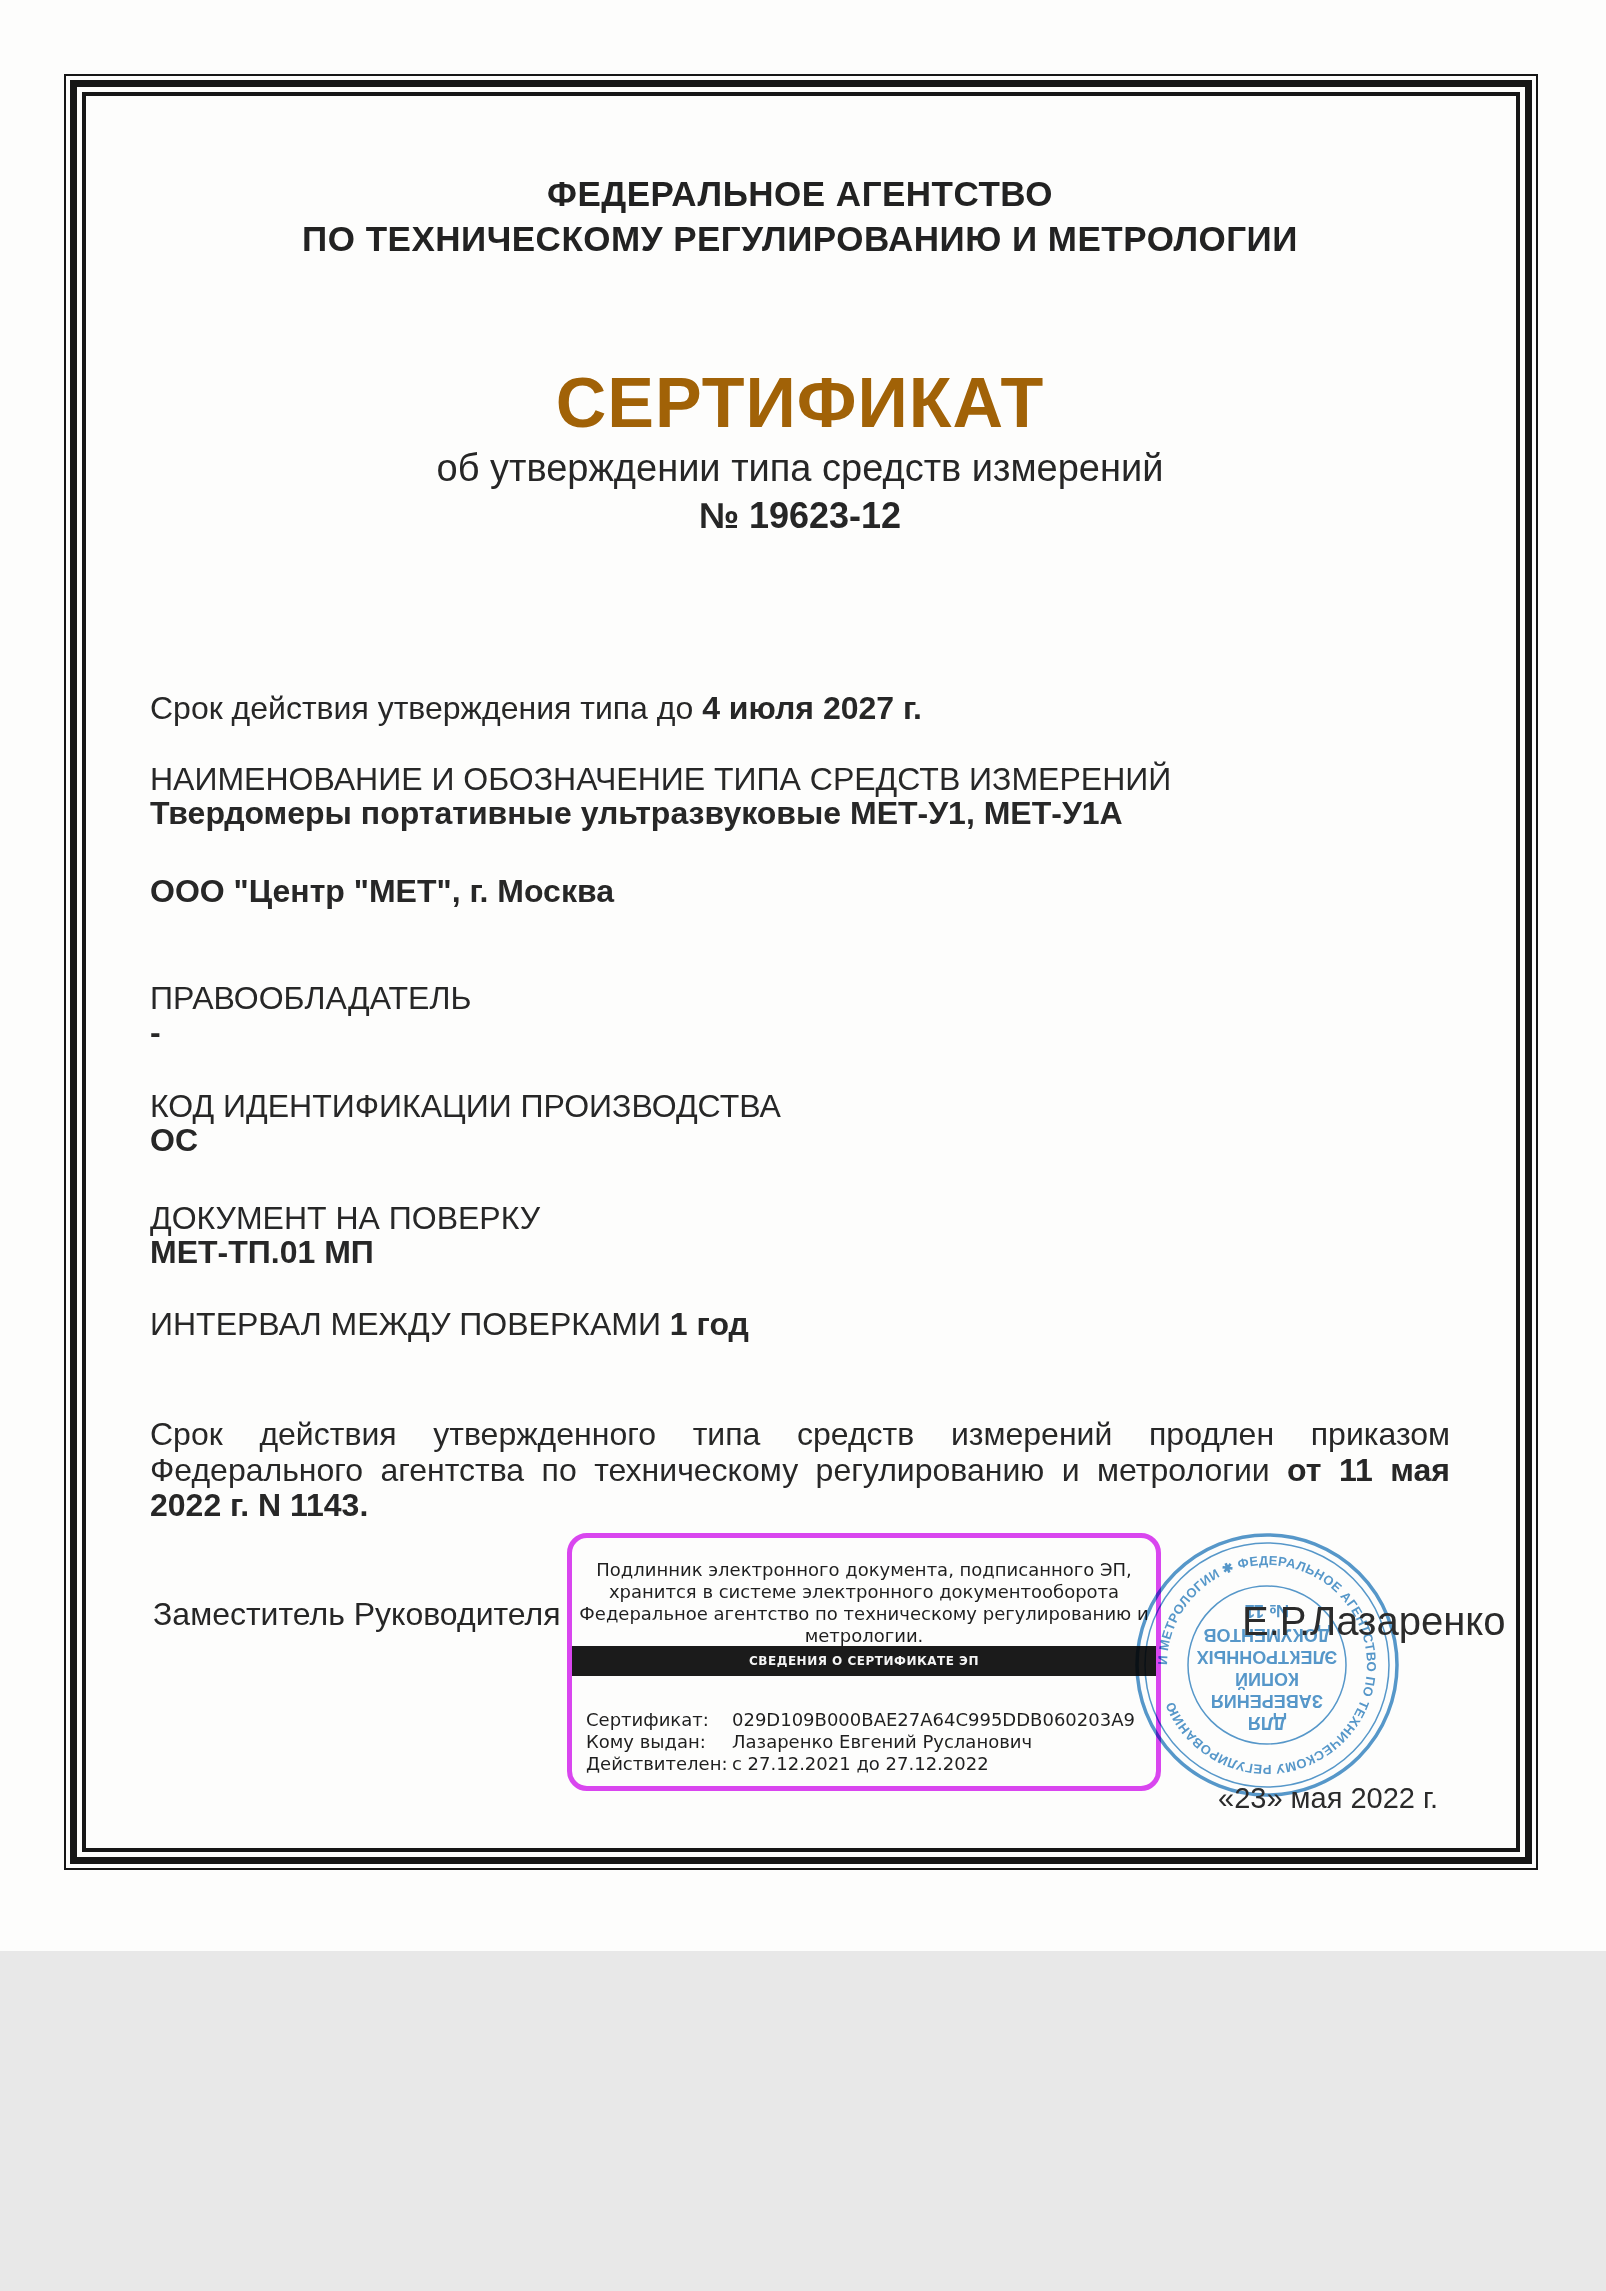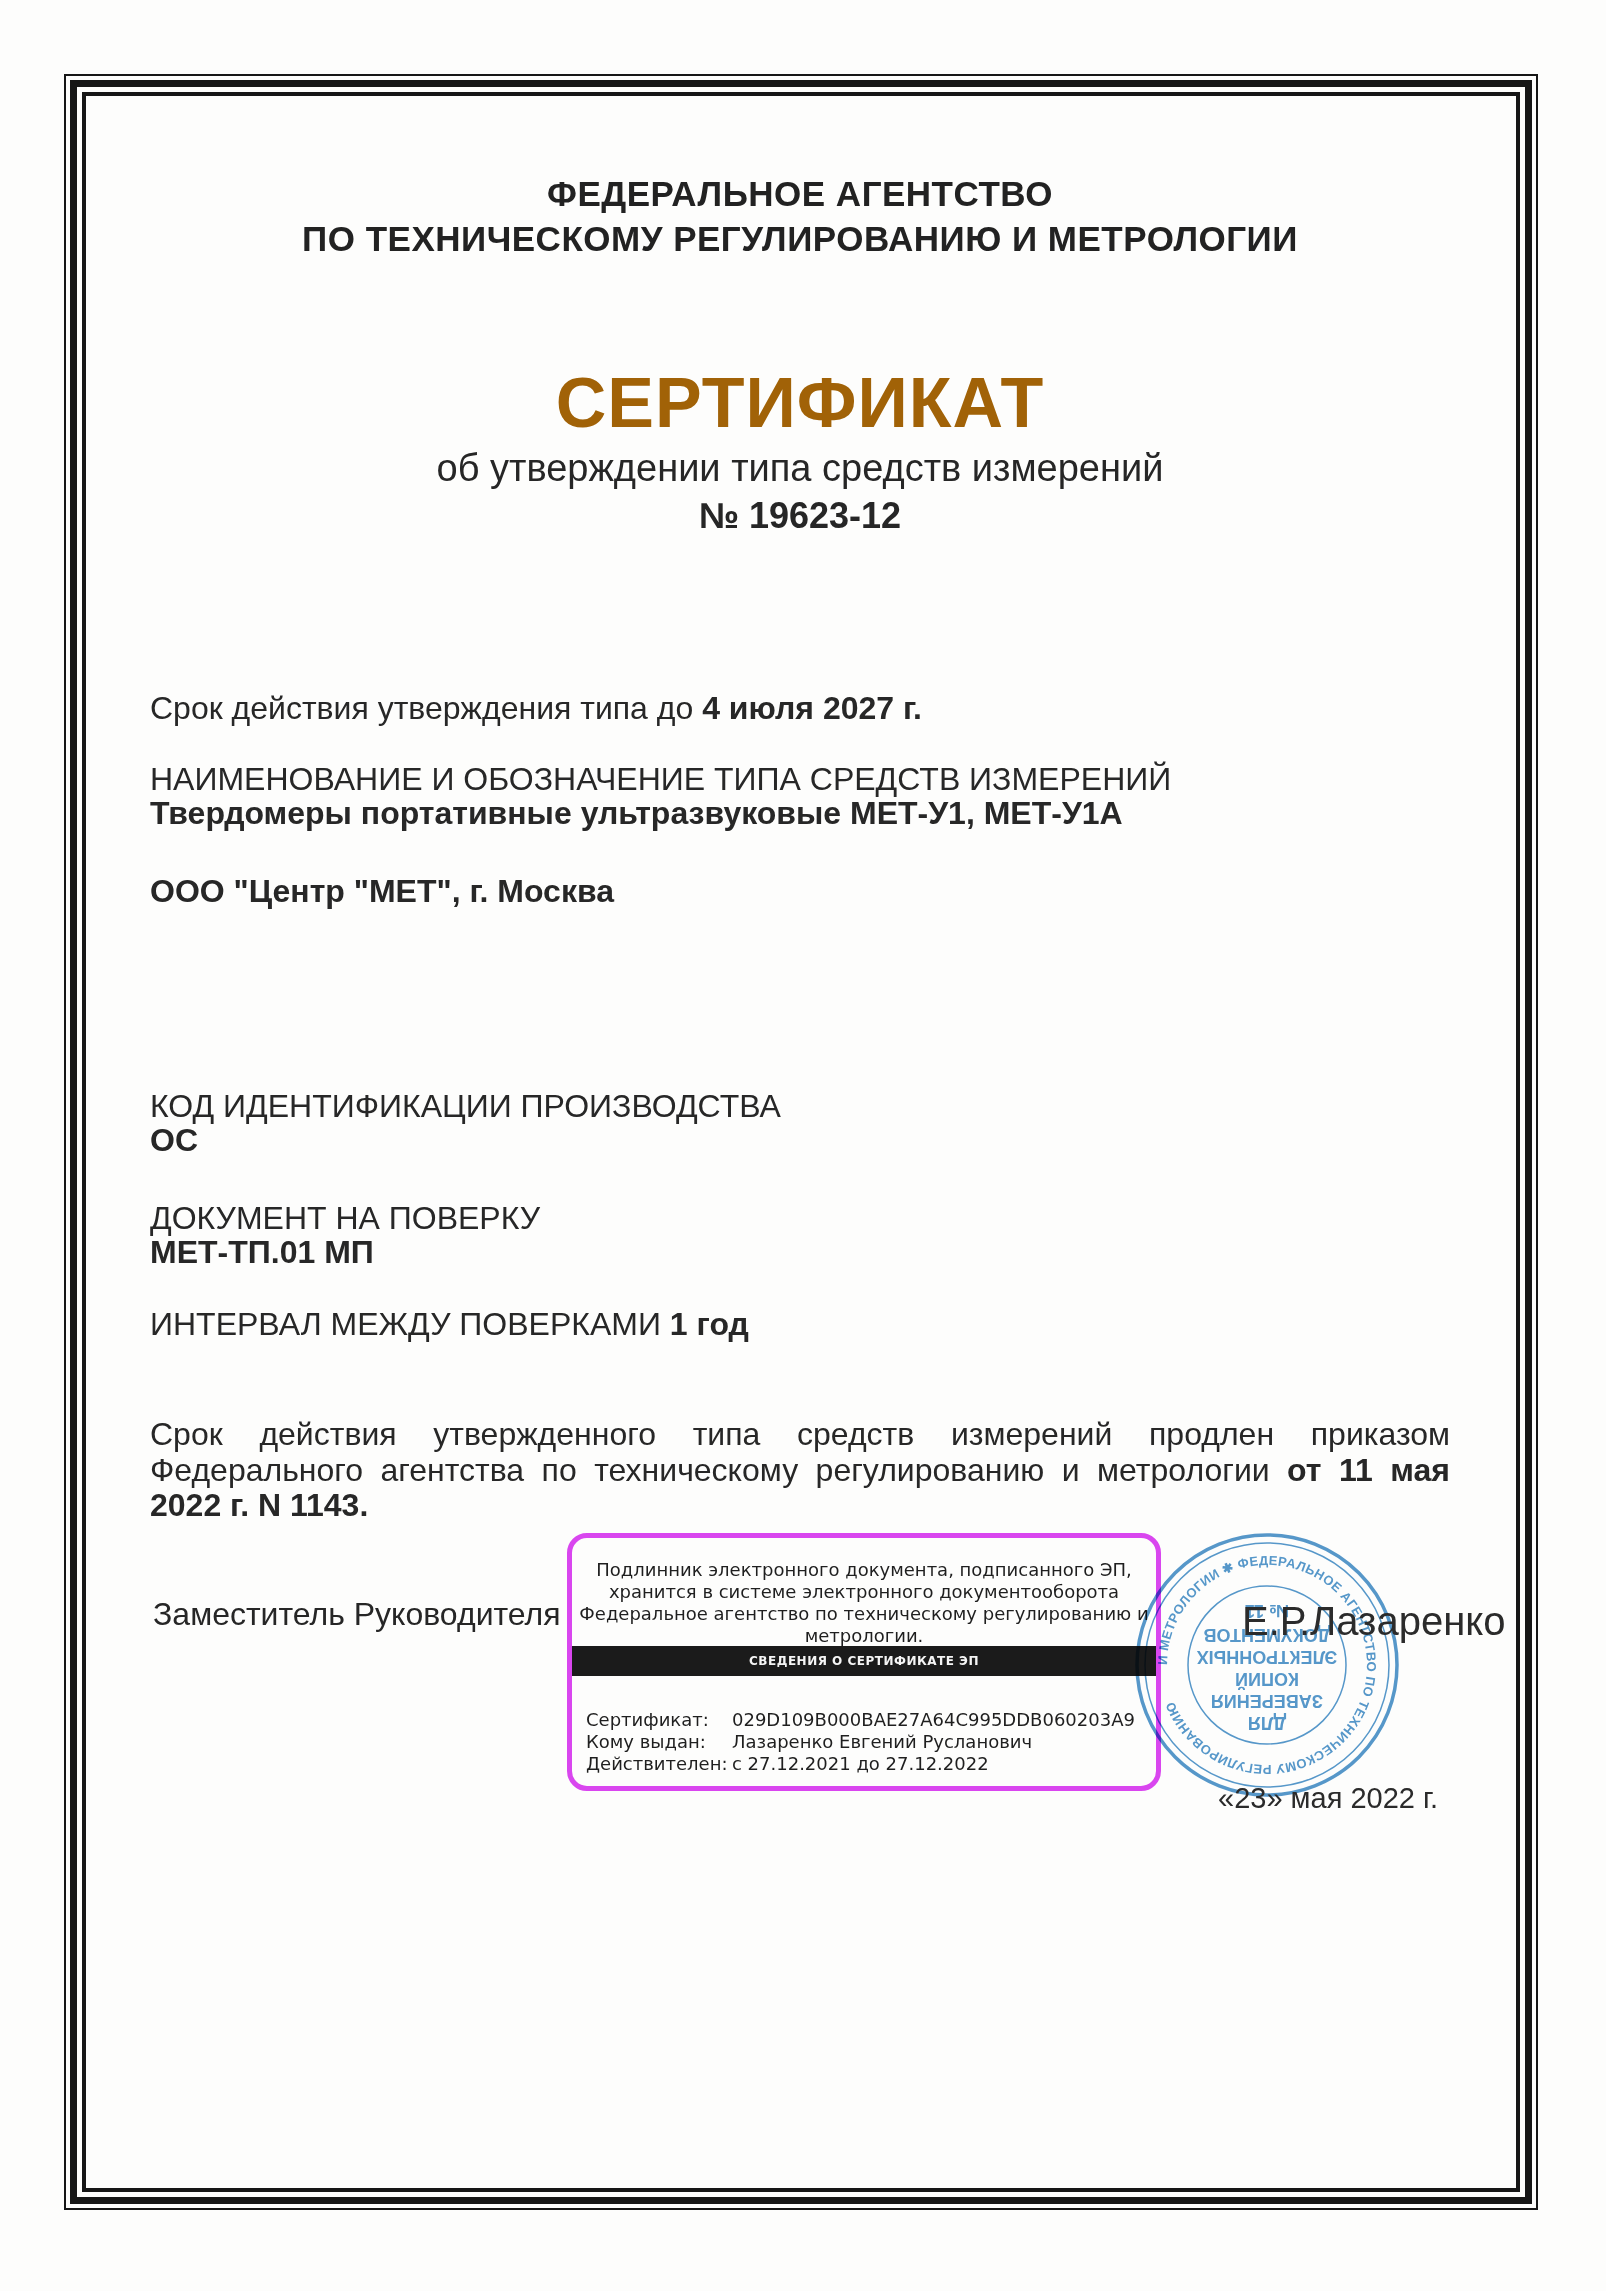--- a/index.html
+++ b/index.html
@@ -1,17 +1,17 @@
 <!DOCTYPE html>
 <html lang="ru"><head>
 <meta charset="utf-8">
 <style>
   html,body{margin:0;padding:0;background:#e8e8e8;}
   .page{
-    position:relative; width:1606px; height:2291px;
+    position:relative; width:1606px; height:1951px;
     background:#fdfdfc; color:#262626; overflow:hidden;
     font-family:"Liberation Sans", sans-serif;
     margin:0 auto;
   }
   
   .frame1{position:absolute; left:64px; top:74px; right:68px; bottom:81px; border:2px solid #161616;}
   .frame2{position:absolute; left:4px; top:4px; right:4px; bottom:4px; border:7px solid #161616;}
   .frame3{position:absolute; left:5px; top:5px; right:5px; bottom:5px; border:4px solid #161616;}
 
   .abs{position:absolute;}
@@ -81,20 +81,24 @@
 
   <div class="abs col bodytext validity" data-interactable="false"><span data-interactable="false">Срок действия утверждения типа до </span><span class="bold" data-interactable="false">4 июля 2027 г.</span></div>
 
   <div class="abs col bodytext field f0" data-interactable="false">
     <div class="flabel" data-interactable="false">НАИМЕНОВАНИЕ И ОБОЗНАЧЕНИЕ ТИПА СРЕДСТВ ИЗМЕРЕНИЙ</div>
     <div class="fvalue" data-interactable="false">Твердомеры портативные ультразвуковые МЕТ-У1, МЕТ-У1А</div>
   </div>
   <div class="abs col bodytext field f1" data-interactable="false">
     <div class="fvalue" data-interactable="false">ООО "Центр "МЕТ", г. Москва</div>
   </div>
+  <div class="abs col bodytext field f2" data-interactable="false">
+    <div class="flabel" data-interactable="false">ПРАВООБЛАДАТЕЛЬ</div>
+    <div class="fvalue" data-interactable="false">-</div>
+  </div>
   <div class="abs col bodytext field f3" data-interactable="false">
     <div class="flabel" data-interactable="false">КОД ИДЕНТИФИКАЦИИ ПРОИЗВОДСТВА</div>
     <div class="fvalue" data-interactable="false">ОС</div>
   </div>
   <div class="abs col bodytext field f4" data-interactable="false">
     <div class="flabel" data-interactable="false">ДОКУМЕНТ НА ПОВЕРКУ</div>
     <div class="fvalue" data-interactable="false">МЕТ-ТП.01 МП</div>
   </div>
 
   <div class="abs col bodytext interval" data-interactable="false"><span data-interactable="false">ИНТЕРВАЛ МЕЖДУ ПОВЕРКАМИ </span><span class="bold" data-interactable="false">1 год</span></div>

